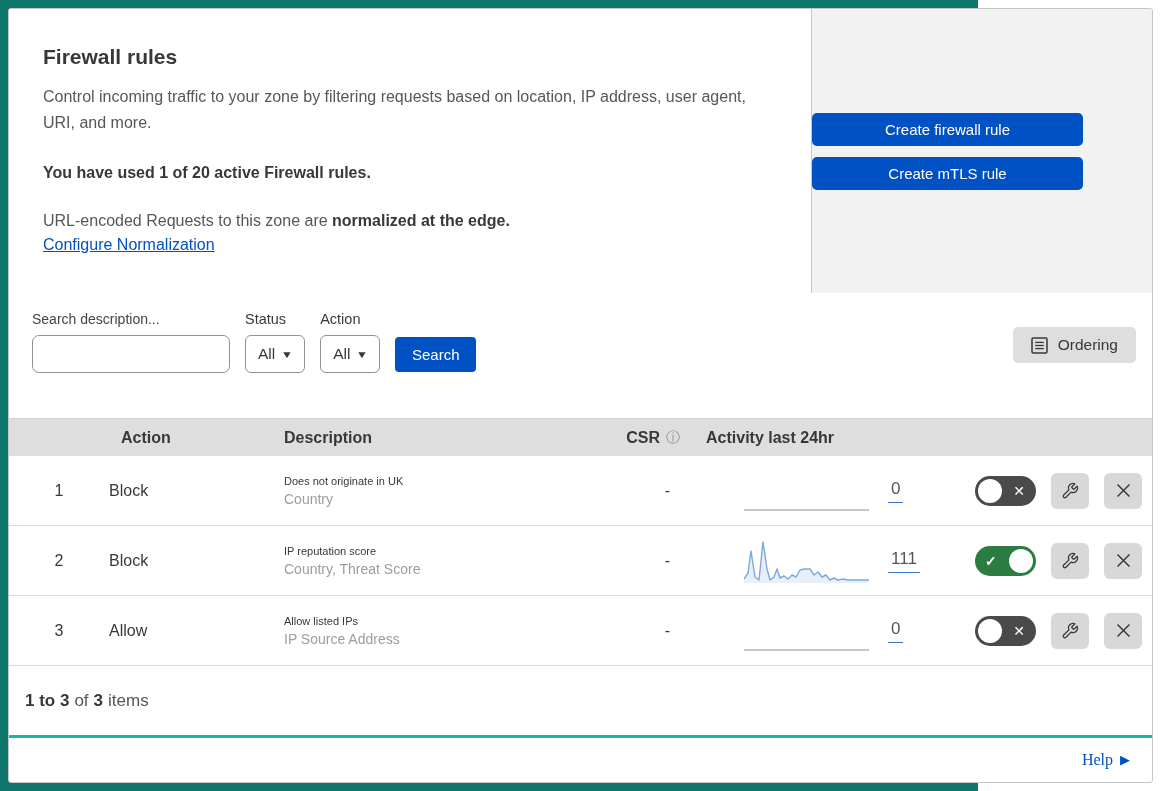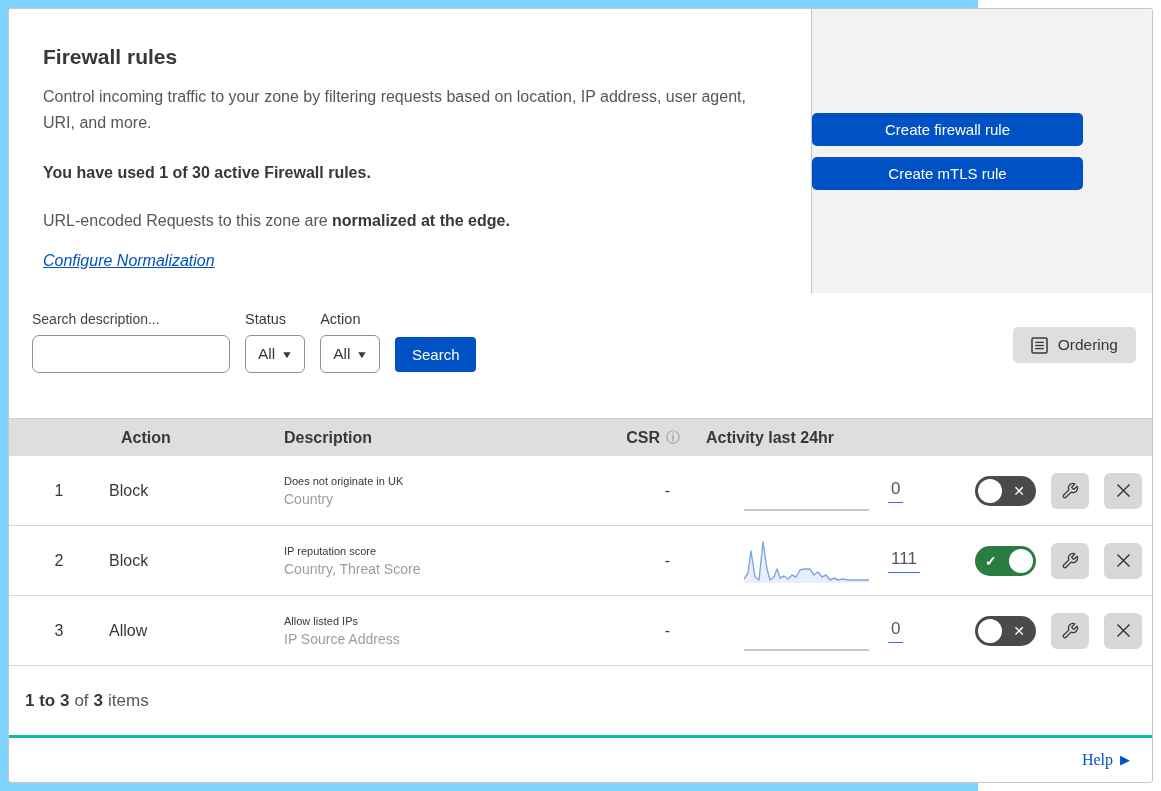--- a/index.html
+++ b/index.html
@@ -1,33 +1,33 @@
 <!DOCTYPE html>
 <html><head>
 <meta charset="utf-8">
 <style>
   * { box-sizing: border-box; margin: 0; padding: 0; }
   html,body { width: 1161px; height: 791px; background: #fff;
     font-family: "Liberation Sans", sans-serif; color: #36393a; }
-  .page { position: relative; width: 978px; height: 791px; background: #7dd3fc; padding-left: 48px; }
+  .page { position: relative; width: 978px; height: 791px; background: #0f766e; padding-left: 48px; }
   .outer { position: absolute; left: 8px; top: 8px; width: 1145px; height: 775px;
     border: 1px solid #c6c6c6; border-radius: 3px; background: #fff;
     display: flex; flex-direction: column; overflow: hidden; }
 
   
   .top { display: flex; height: 284px; flex-shrink: 0; }
   .intro { width: 803px; flex-shrink: 0; border-right: 1px solid #c6c6c6;
     padding: 36px 60px 0 34px; background: #fff; }
   .intro h1 { font-size: 21px; font-weight: 600; color: #36393a; margin-bottom: 15px; }
   .intro p { font-size: 16px; line-height: 1.62; color: #56565c; }
   .intro .usage { margin-top: 24px; font-weight: 700; color: #36393a; }
   .intro .norm { margin-top: 22px; }
   .intro .norm b { color: #36393a; }
-  .intro a.cfg-link { display: inline-block; margin-top: 18px; font-size: 16px;
-    color: #0051c3; text-decoration: underline; cursor: pointer; font-style: italic; }
+  .intro a.cfg-link { display: inline-block; margin-top: 2px; font-size: 16px;
+    color: #0051c3; text-decoration: underline; cursor: pointer; }
   .cta-panel { flex: 1; background: #f2f2f2; display: flex; flex-direction: column;
     justify-content: center; gap: 11px; }
   .btn-primary { width: 271px; height: 33px; background: #0051c3; color: #fff;
     border: none; border-radius: 5px; font-size: 15px; font-family: inherit;
     cursor: pointer; }
 
   
   .filter-bar { position: relative; height: 125px; flex-shrink: 0; background: #fff; }
   .filter-left { position: absolute; left: 23px; top: 18px; display: flex;
     align-items: flex-end; gap: 15px; }
@@ -100,21 +100,21 @@
 </head>
 <body>
 
 <div class="page">
   <div class="outer">
 
     <div class="top">
       <div class="intro">
         <h1>Firewall rules</h1>
         <p>Control incoming traffic to your zone by filtering requests based on location, IP address, user agent, URI, and more.</p>
-        <p class="usage">You have used 1 of 30 active Firewall rules.</p>
+        <p class="usage">You have used 1 of 20 active Firewall rules.</p>
         <p class="norm"><span>URL-encoded Requests to this zone are </span><b>normalized at the edge.</b></p>
         <a class="cfg-link">Configure Normalization</a>
       </div>
       <div class="cta-panel">
         <button class="btn-primary">Create firewall rule</button>
         <button class="btn-primary">Create mTLS rule</button>
       </div>
     </div>
 
     <div class="filter-bar">

